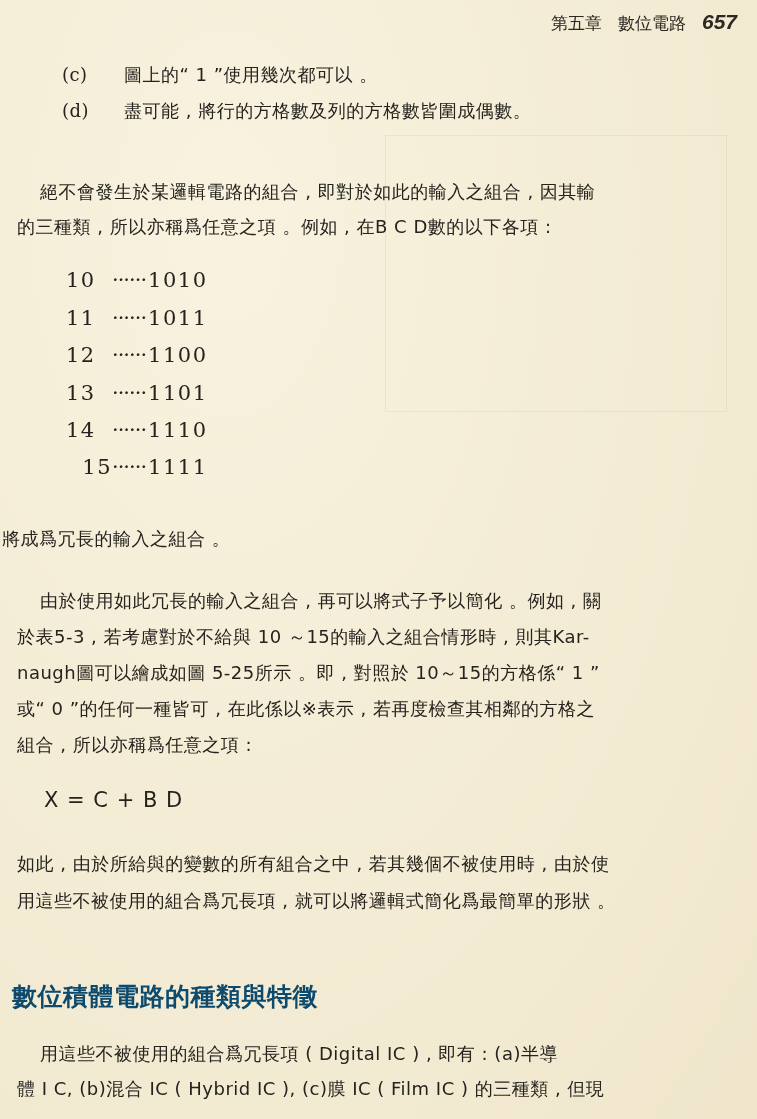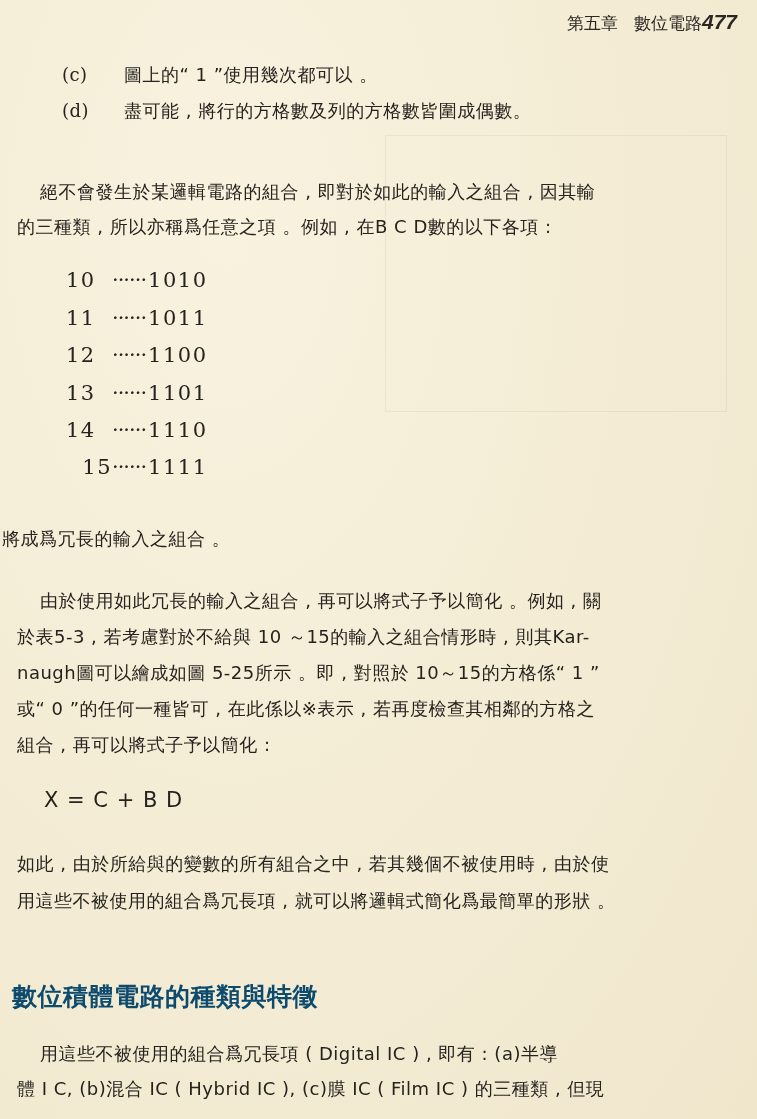--- a/index.html
+++ b/index.html
@@ -25,21 +25,21 @@
       position: absolute;
       top: 10px;
       right: 20px;
       display: flex;
       align-items: baseline;
       font-size: 17px;
       color: #2b2824;
       font-family: "DejaVu Sans", sans-serif;
     }
     .header .chapter { margin-right: 16px; }
-    .header .section { margin-right: 0; }
+    .header .section { margin-right: 16px; }
     .header .pagenum {
       font-family: "Liberation Sans", sans-serif;
       font-weight: bold;
       font-style: italic;
       font-size: 21px;
     }
     .line {
       position: absolute;
       white-space: nowrap;
       font-size: 18px;
@@ -91,21 +91,21 @@
 </head>
 <body>
 
 <div class="page">
 
   <div class="ghost" style="left:385px; top:135px; width:340px; height:275px;"></div>
 
   <div class="header">
     <span class="chapter">第五章</span>
     <span class="section">數位電路</span>
-    <span class="pagenum">477</span>
+    <span class="pagenum">657</span>
   </div>
 
   <div class="line" style="left:62px; top:63px;">
     <span class="item-label">(c)</span><span>圖上的“ 1 ”使用幾次都可以 。</span>
   </div>
   <div class="line" style="left:62px; top:99px;">
     <span class="item-label">(d)</span><span>盡可能 , 將行的方格數及列的方格數皆圍成偶數。</span>
   </div>
 
   <div class="line" style="left:40px; top:180px;">絕不會發生於某邏輯電路的組合 , 即對於如此的輸入之組合 , 因其輸</div>
@@ -131,21 +131,21 @@
       <span class="dec">15</span><span class="dots">······</span><span>1111</span>
     </div>
   </div>
 
   <div class="line" style="left:2px; top:511px;margin-top:16px;">將成爲冗長的輸入之組合 。</div>
 
   <div class="line" style="left:40px; top:589px;">由於使用如此冗長的輸入之組合 , 再可以將式子予以簡化 。例如 , 關</div>
   <div class="line" style="left:17px; top:625px;">於表5-3 , 若考慮對於不給與 10 ～15的輸入之組合情形時 , 則其Kar-</div>
   <div class="line" style="left:17px; top:661px;">naugh圖可以繪成如圖 5-25所示 。即 , 對照於 10～15的方格係“ 1 ”</div>
   <div class="line" style="left:17px; top:697px;">或“ 0 ”的任何一種皆可 , 在此係以※表示 , 若再度檢查其相鄰的方格之</div>
-  <div class="line" style="left:17px; top:733px;">組合 , 再可以將式子予以簡化 :</div>
+  <div class="line" style="left:17px; top:733px;">組合 , 所以亦稱爲任意之項 :</div>
 
   <div class="formula">X = C + B D</div>
 
   <div class="line" style="left:17px; top:852px;">如此 , 由於所給與的變數的所有組合之中 , 若其幾個不被使用時 , 由於使</div>
   <div class="line" style="left:17px; top:889px;">用這些不被使用的組合爲冗長項 , 就可以將邏輯式簡化爲最簡單的形狀 。</div>
 
   <div class="heading">數位積體電路的種類與特徵</div>
 
   <div class="line" style="left:40px; top:1042px;">用這些不被使用的組合爲冗長項 ( Digital  IC ) , 即有 : (a)半導</div>
   <div class="line" style="left:17px; top:1077px;">體 I C, (b)混合 IC ( Hybrid  IC ), (c)膜 IC  ( Film IC ) 的三種類 , 但現</div>

